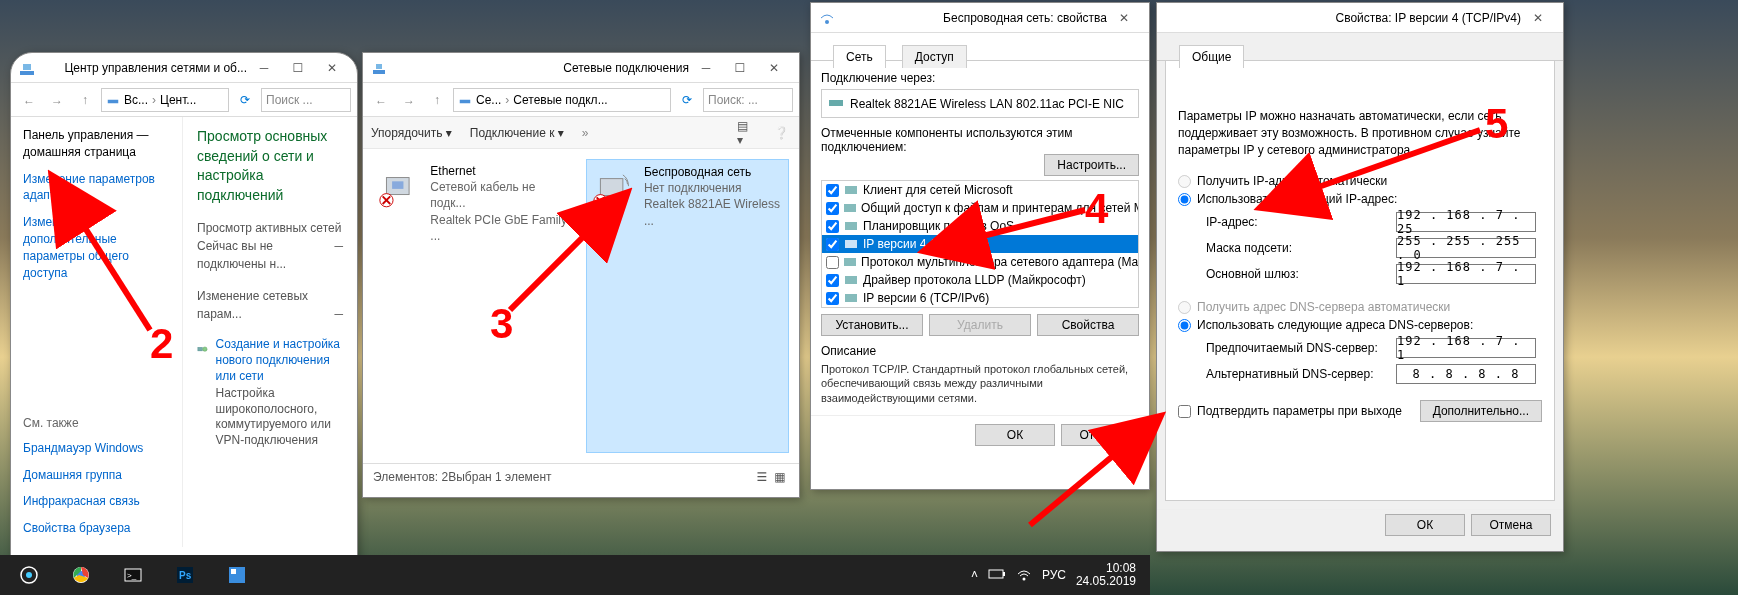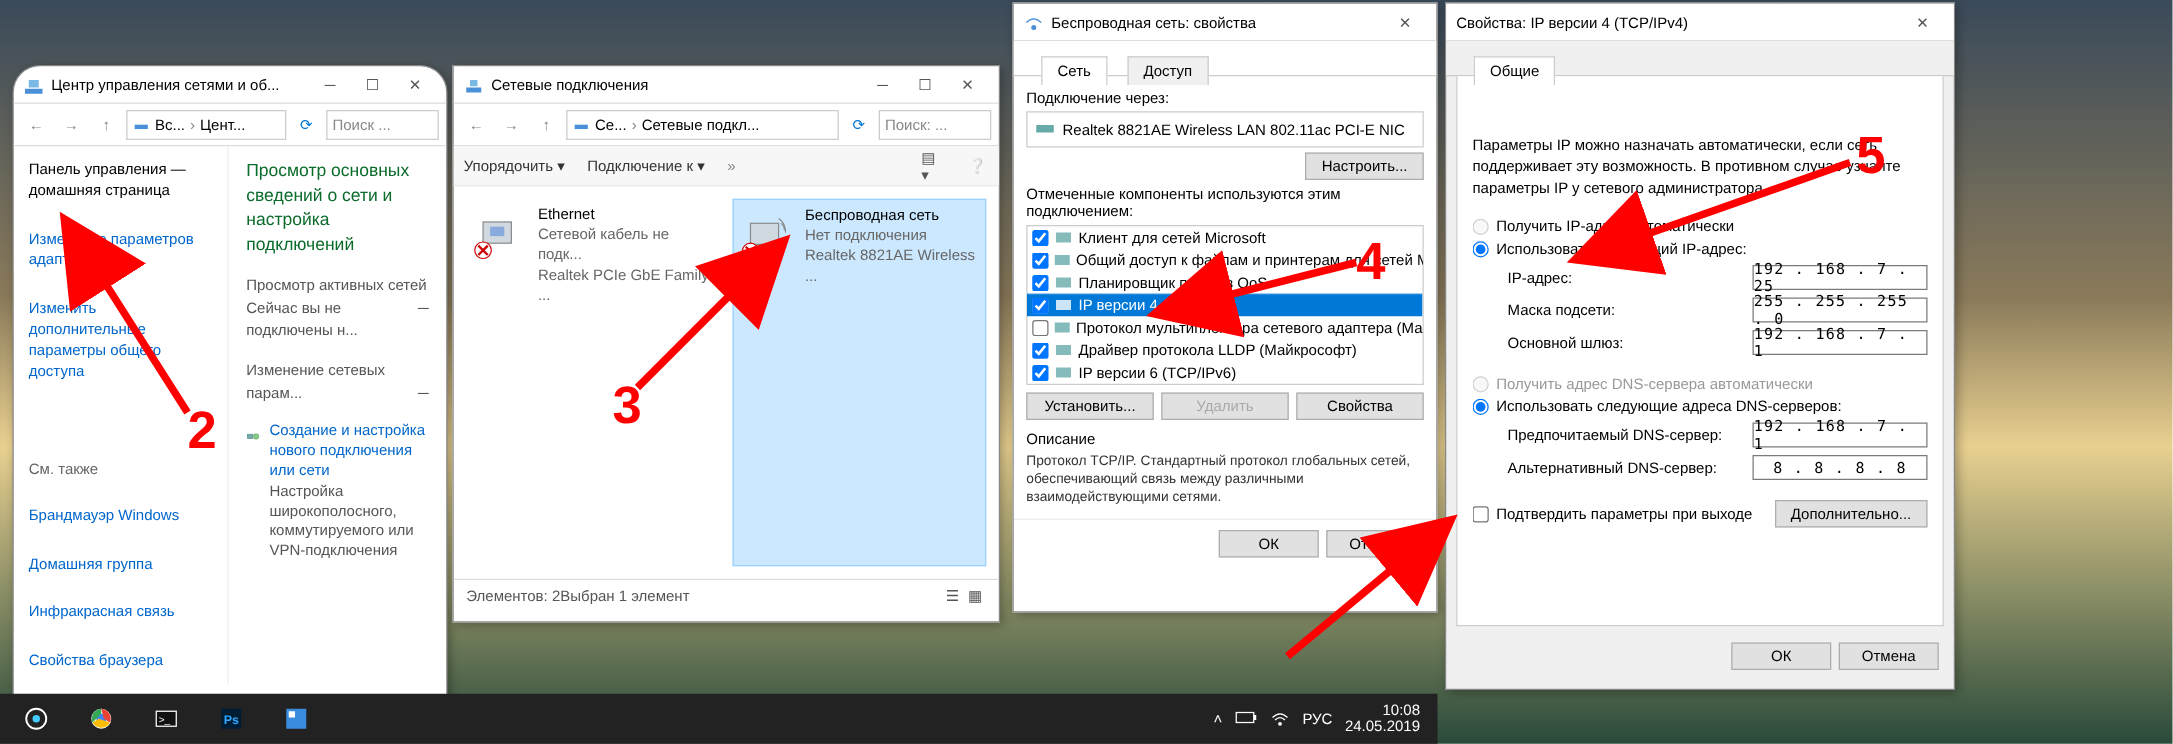--- a/index.html
+++ b/index.html
@@ -1,31 +1,31 @@
 <!DOCTYPE html>
 <html><head>
 <meta charset="utf-8">
 <style>
   * { margin: 0; padding: 0; box-sizing: border-box; font-family: "Segoe UI", Tahoma, sans-serif; }
   body { width: 1738px; height: 595px; background: linear-gradient(to bottom, #3a4a5a 0%, #8a7a5a 40%, #e8d090 60%, #2a4a3a 100%); position: relative; overflow: hidden; }
   .window { position: absolute; background: #fff; border: 1px solid #888; box-shadow: 2px 2px 8px rgba(0,0,0,0.3); font-size: 12px; color: #000; }
   .titlebar { height: 30px; display: flex; align-items: center; padding: 0 8px; border-bottom: 1px solid #ddd; }
   .titlebar .icon { width: 16px; height: 16px; margin-right: 6px; display: inline-flex; align-items: center; justify-content: center; }
-  .titlebar .title { flex: 1; font-size: 12px; white-space: nowrap; overflow: hidden; text-overflow: ellipsis; }
+  .titlebar .title { flex: 1; font-size: 12px; white-space: nowrap; overflow: hidden; text-overflow: ellipsis; text-align: right; }
   .titlebar .ctrl { width: 34px; height: 24px; display: inline-flex; align-items: center; justify-content: center; color: #555; cursor: pointer; }
   .breadcrumb { height: 34px; display: flex; align-items: center; padding: 0 6px; border-bottom: 1px solid #ddd; gap: 4px; }
   .nav-btn { width: 24px; height: 24px; display: inline-flex; align-items: center; justify-content: center; color: #888; cursor: pointer; }
   .bc-box { flex: 1; height: 24px; border: 1px solid #ccc; display: flex; align-items: center; padding: 0 4px; gap: 4px; font-size: 12px; overflow: hidden; }
   .bc-sep { color: #888; }
   .search-box { width: 90px; height: 24px; border: 1px solid #ccc; padding: 0 4px; display: flex; align-items: center; color: #888; font-size: 12px; }
   .toolbar { height: 32px; display: flex; align-items: center; padding: 0 8px; gap: 18px; border-bottom: 1px solid #e8e8e8; background: #f7f7f7; font-size: 12px; color: #333; }
   .toolbar .spacer { flex: 1; }
   .tool-icon { width: 18px; height: 18px; display: inline-flex; align-items: center; justify-content: center; color: #555; }
   .content1 { display: flex; height: calc(100% - 96px); }
-  .sidebar { width: 172px; padding: 10px 12px; border-right: 1px solid #eee; font-size: 12px; display: flex; flex-direction: column; gap: 22px; }
+  .sidebar { width: 172px; padding: 10px 12px; border-right: 1px solid #eee; font-size: 12px; display: flex; flex-direction: column; gap: 10px; }
   .main1 { flex: 1; padding: 10px 14px; font-size: 12px; }
   .main1 h3 { font-size: 14px; font-weight: normal; color: #0a6b2a; margin-bottom: 14px; line-height: 1.4; }
   .sub-sec { font-size: 12px; color: #555; margin-bottom: 14px; line-height: 1.5; }
   .task-item { display: flex; gap: 8px; align-items: flex-start; margin-bottom: 10px; }
   .task-item .ti-icon { width: 32px; height: 26px; display: inline-flex; align-items: center; justify-content: center; }
   .task-item .ti-text a { color: #0066cc; text-decoration: none; display: block; line-height: 1.3; }
   .task-item .ti-desc { color: #555; line-height: 1.3; margin-top: 2px; }
   .sidebar a, .sidebar span.ln { color: #0066cc; text-decoration: none; cursor: pointer; line-height: 1.4; display: block; }
   .sidebar .static { color: #000; line-height: 1.4; }
   .sidebar .spacer { flex: 1; }
@@ -53,21 +53,21 @@
   .btn { border: 1px solid #adadad; background: #e1e1e1; padding: 3px 12px; cursor: pointer; font-size: 12px; min-width: 80px; text-align: center; }
   .btn.disabled { color: #aaa; cursor: default; }
   .comp-list { border: 1px solid #ccc; height: 128px; overflow: auto; margin-bottom: 6px; }
   .comp-item { display: flex; align-items: center; gap: 4px; padding: 1px 4px; font-size: 12px; white-space: nowrap; }
   .comp-item.selected { background: #0078d7; color: #fff; }
   .chk { width: 13px; height: 13px; }
   .ci-icon { width: 16px; height: 16px; display: inline-flex; align-items: center; justify-content: center; }
   .desc-box { font-size: 11px; color: #333; line-height: 1.3; margin-top: 4px; }
   .btn-row { display: flex; gap: 6px; margin: 6px 0; }
   .dlgfoot { display: flex; justify-content: flex-end; gap: 6px; padding: 8px; border-top: 1px solid #eee; }
-  .ip-row { display: flex; align-items: center; margin: 6px 0 6px 28px; justify-content: space-between; }
+  .ip-row { display: flex; align-items: center; margin: 6px 0 6px 28px; }
   .ip-label { width: 190px; }
   .ip-input { border: 1px solid #7a7a7a; width: 140px; height: 20px; display: flex; align-items: center; justify-content: center; font-family: "Consolas", monospace; letter-spacing: 1px; background: #fff; }
   .radio { width: 13px; height: 13px; margin-right: 6px; }
   .chkbox-row { display: flex; align-items: center; gap: 6px; margin-top: 14px; }
   .w4body { padding: 12px; }
   .intro { font-size: 12px; line-height: 1.4; margin-bottom: 16px; margin-top: 35px; }
   .group { margin-bottom: 16px; }
   .radio-row { display: flex; align-items: center; margin: 4px 0; }
 
   
@@ -251,24 +251,24 @@
   <div class="prop-body">
     <div style="margin-bottom:4px">Подключение через:</div>
     <div class="row">
       <div class="dev-box">
         <span><svg width="16" height="16" viewBox="0 0 16 16">
               <rect x="1" y="6" width="14" height="6" fill="#6aa"></rect>
             </svg></span>
         <span>Realtek 8821AE Wireless LAN 802.11ac PCI-E NIC</span>
       </div>
     </div>
+    <div style="margin-bottom:4px">Отмеченные компоненты используются этим подключением:</div>
     <div style="text-align:right;margin-bottom:8px">
       <span class="btn">Настроить...</span>
     </div>
-    <div style="margin-bottom:4px">Отмеченные компоненты используются этим подключением:</div>
     <div class="comp-list" id="comp-list">
         <div class="comp-item">
           <input type="checkbox" class="chk" checked="" style="">
           <span class="ci-icon">
             <svg width="14" height="14" viewBox="0 0 14 14">
               <rect x="1" y="3" width="12" height="8" fill="#6aa" opacity="0.8"></rect>
             </svg>
           </span>
           <span>Клиент для сетей Microsoft</span>
         </div>

